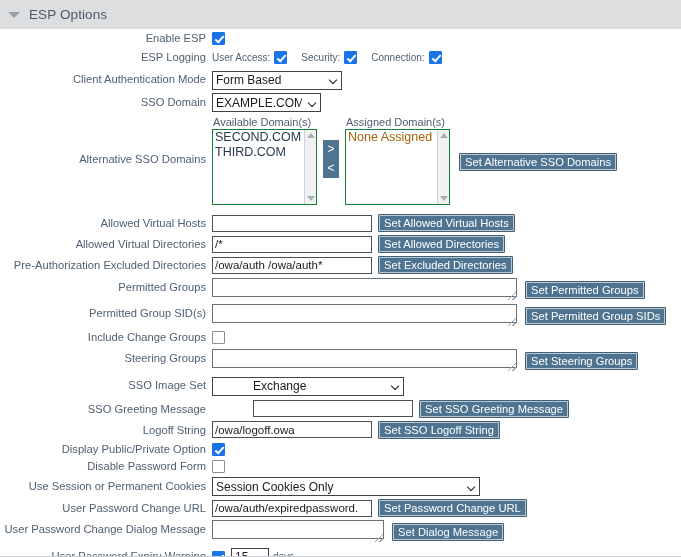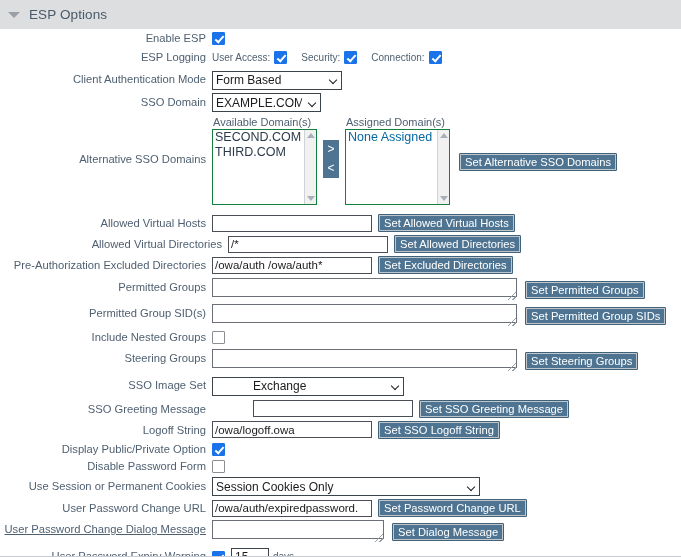--- a/index.html
+++ b/index.html
@@ -187,21 +187,21 @@
     position: relative;
     overflow: hidden;
   }
   .listbox .opt {
     font-size: 12.5px;
     color: #2b3a4a;
     padding: 0 2px;
     line-height: 15px;
     white-space: nowrap;
   }
-  .listbox .opt.muted { color: #0369a1; }
+  .listbox .opt.muted { color: #a16207; }
   .sbar {
     position: absolute; right: 0; top: 0;
     width: 12px; height: 100%;
     background: #f1f1f1;
     border-left: 1px solid #cfd3d7;
   }
   .sbar .arr {
     position: absolute; left: 2px;
     width: 0; height: 0;
     border-left: 4px solid transparent;
@@ -328,21 +328,21 @@
     </div>
 
     <div class="row" style="margin-top:9px;">
       <div class="lbl" style="padding-top:3px;">Allowed Virtual Hosts</div>
       <div class="ctl">
         <input class="txt" style="width: 160px;" value="">
         <button class="btn" style="margin-left:6px;">Set Allowed Virtual Hosts</button>
       </div>
     </div>
 
-    <div class="row" style="margin-top:3px;padding-left:16px;">
+    <div class="row" style="margin-top:3px;">
       <div class="lbl" style="padding-top:3px;">Allowed Virtual Directories</div>
       <div class="ctl">
         <input class="txt" style="width: 160px;" value="/*">
         <button class="btn" style="margin-left:6px;">Set Allowed Directories</button>
       </div>
     </div>
 
     <div class="row" style="margin-top:3px;">
       <div class="lbl" style="padding-top:3px;">Pre-Authorization Excluded Directories</div>
       <div class="ctl">
@@ -367,21 +367,21 @@
       <div class="ctl">
         <span class="ta-wrap">
           <textarea class="ta" style="width: 305px;"></textarea>
           <span class="ta-grip"></span>
         </span>
         <button class="btn" style="margin-left:8px;">Set Permitted Group SIDs</button>
       </div>
     </div>
 
     <div class="row" style="margin-top:4px;">
-      <div class="lbl">Include Nested Groups</div>
+      <div class="lbl">Include Change Groups</div>
       <div class="ctl">
         <span class="cb"></span>
       </div>
     </div>
 
     <div class="row" style="margin-top:5px;justify-content:center;">
       <div class="lbl" style="padding-top:3px;">Steering Groups</div>
       <div class="ctl">
         <span class="ta-wrap">
           <textarea class="ta" style="width: 305px;"></textarea>
@@ -445,21 +445,21 @@
 
     <div class="row" style="margin-top:3px;">
       <div class="lbl" style="padding-top:3px;">User Password Change URL</div>
       <div class="ctl">
         <input class="txt" style="width: 160px;" value="/owa/auth/expiredpassword.">
         <button class="btn" style="margin-left:6px;">Set Password Change URL</button>
       </div>
     </div>
 
     <div class="row" style="margin-top:3px;">
-      <div class="lbl" style="padding-top:3px;text-decoration:underline;">User Password Change Dialog Message</div>
+      <div class="lbl" style="padding-top:3px;">User Password Change Dialog Message</div>
       <div class="ctl">
         <span class="ta-wrap">
           <textarea class="ta" style="width: 172px;"></textarea>
           <span class="ta-grip"></span>
         </span>
         <button class="btn" style="margin-left:8px;">Set Dialog Message</button>
       </div>
     </div>
 
     <div class="row" style="margin-top:4px;">

